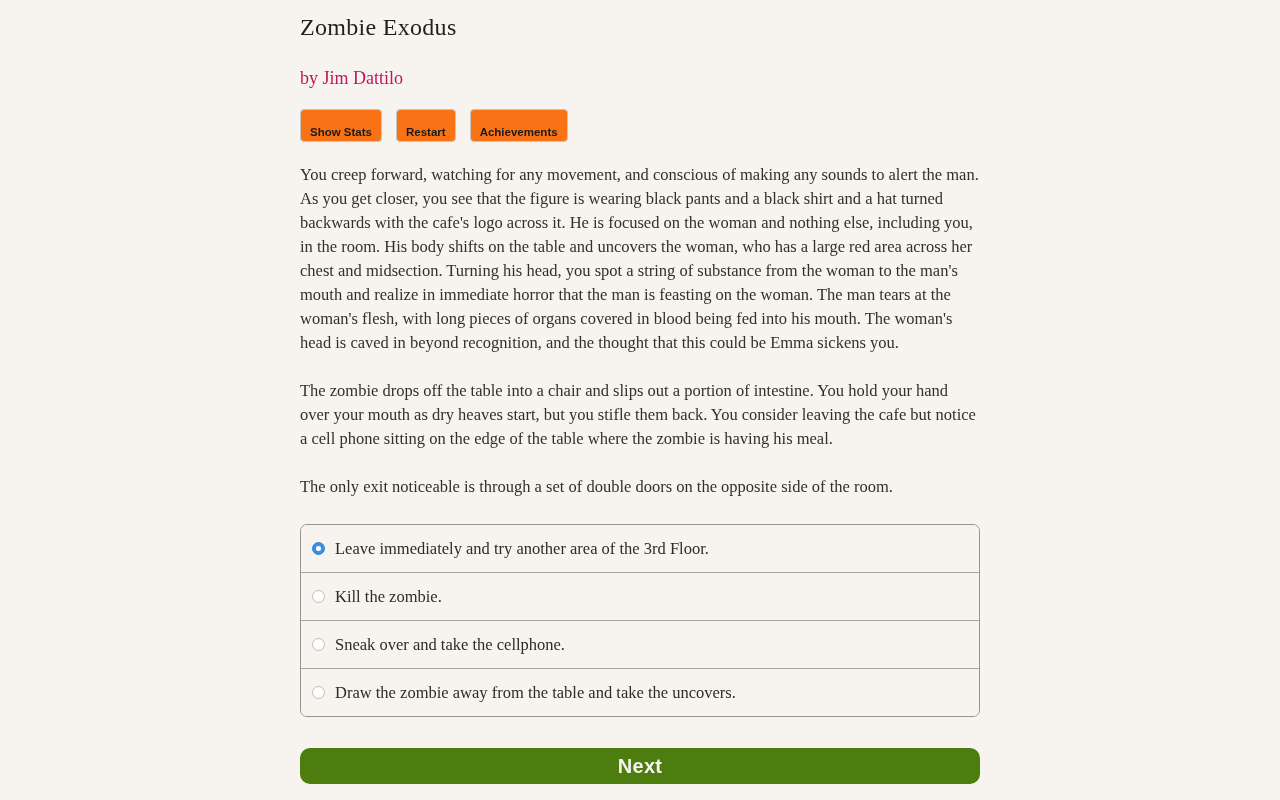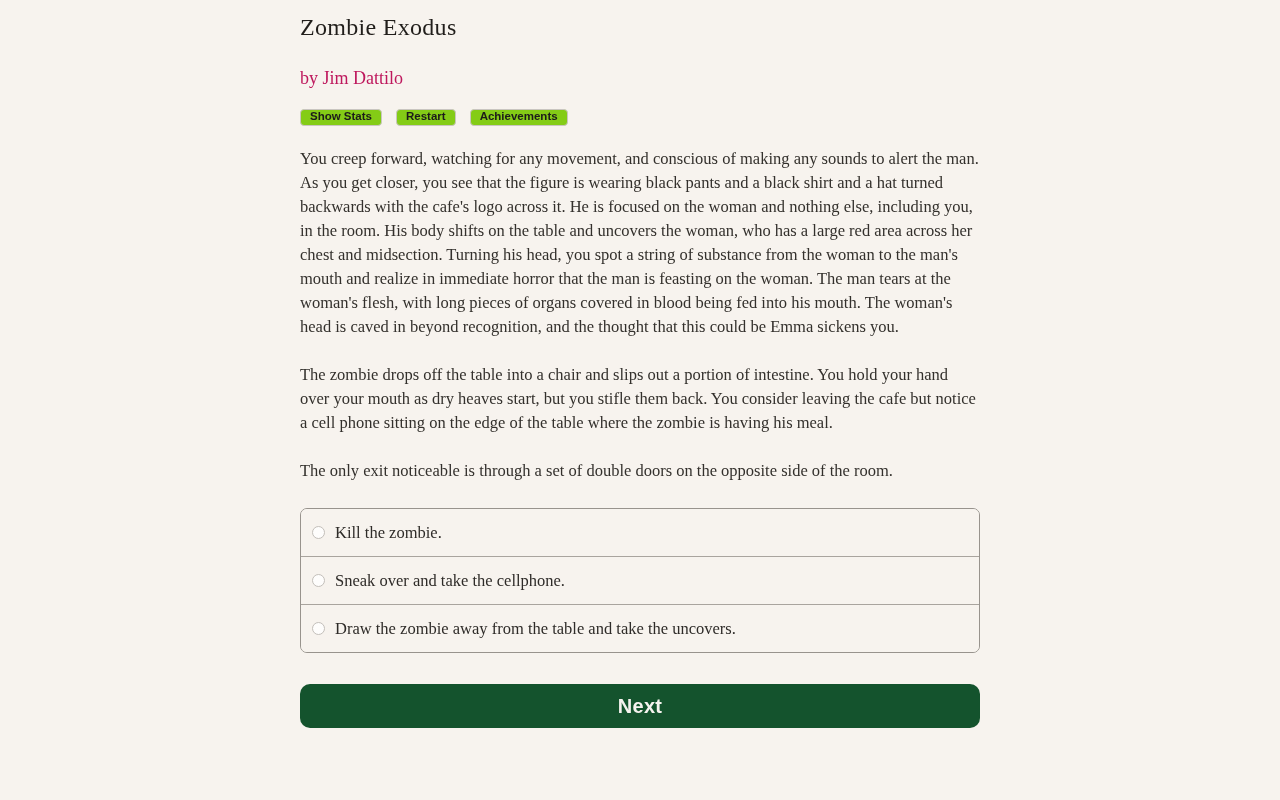--- a/index.html
+++ b/index.html
@@ -33,24 +33,24 @@
   .toolbar {
     margin-top: 20px;
     display: flex;
     gap: 14px;
   }
   .toolbar button {
     font-family: "Liberation Sans", sans-serif;
     font-size: 11.5px;
     font-weight: 600;
     color: #1c1b1a;
-    background: #84cc16;
+    background: #f97316;
     border: 1px solid #c9c5c0;
     border-radius: 4px;
-    padding: 0 9px 3px 9px;
+    padding: 16px 9px 3px 9px;
     line-height: 12px;
     cursor: pointer;
   }
   .story {
     margin-top: 21px;
   }
   .story p {
     font-size: 16.5px;
     line-height: 24px;
     margin: 12px 0 24px 0;
@@ -98,23 +98,23 @@
     border-radius: 50%;
     background: #ffffff;
   }
   .choice-label {
     margin-left: 10px;
     font-size: 16.5px;
     color: #2e2b28;
   }
   .next-button {
     margin-top: 31px;
-    height: 44px;
+    height: 36px;
     width: 100%;
-    background: #14532d;
+    background: #4d7c0f;
     border: none;
     border-radius: 10px;
     color: #f6f3ef;
     font-family: "Liberation Sans", sans-serif;
     font-size: 20px;
     font-weight: bold;
     letter-spacing: 0.3px;
     display: flex;
     align-items: center;
     justify-content: center;
@@ -136,20 +136,24 @@
     <button>Achievements</button>
   </div>
 
   <div class="story">
     <p>You creep forward, watching for any movement, and conscious of making any sounds to alert the man. As you get closer, you see that the figure is wearing black pants and a black shirt and a hat turned backwards with the cafe's logo across it. He is focused on the woman and nothing else, including you, in the room. His body shifts on the table and uncovers the woman, who has a large red area across her chest and midsection. Turning his head, you spot a string of substance from the woman to the man's mouth and realize in immediate horror that the man is feasting on the woman. The man tears at the woman's flesh, with long pieces of organs covered in blood being fed into his mouth. The woman's head is caved in beyond recognition, and the thought that this could be Emma sickens you.</p>
     <p>The zombie drops off the table into a chair and slips out a portion of intestine. You hold your hand over your mouth as dry heaves start, but you stifle them back. You consider leaving the cafe but notice a cell phone sitting on the edge of the table where the zombie is having his meal.</p>
     <p>The only exit noticeable is through a set of double doors on the opposite side of the room.</p>
   </div>
 
   <div class="choices-box">
+    <div class="choice-row checked">
+      <span class="radio"></span>
+      <span class="choice-label">Leave immediately and try another area of the 3rd Floor.</span>
+    </div>
     <div class="choice-row">
       <span class="radio"></span>
       <span class="choice-label">Kill the zombie.</span>
     </div>
     <div class="choice-row">
       <span class="radio"></span>
       <span class="choice-label">Sneak over and take the cellphone.</span>
     </div>
     <div class="choice-row">
       <span class="radio"></span>

